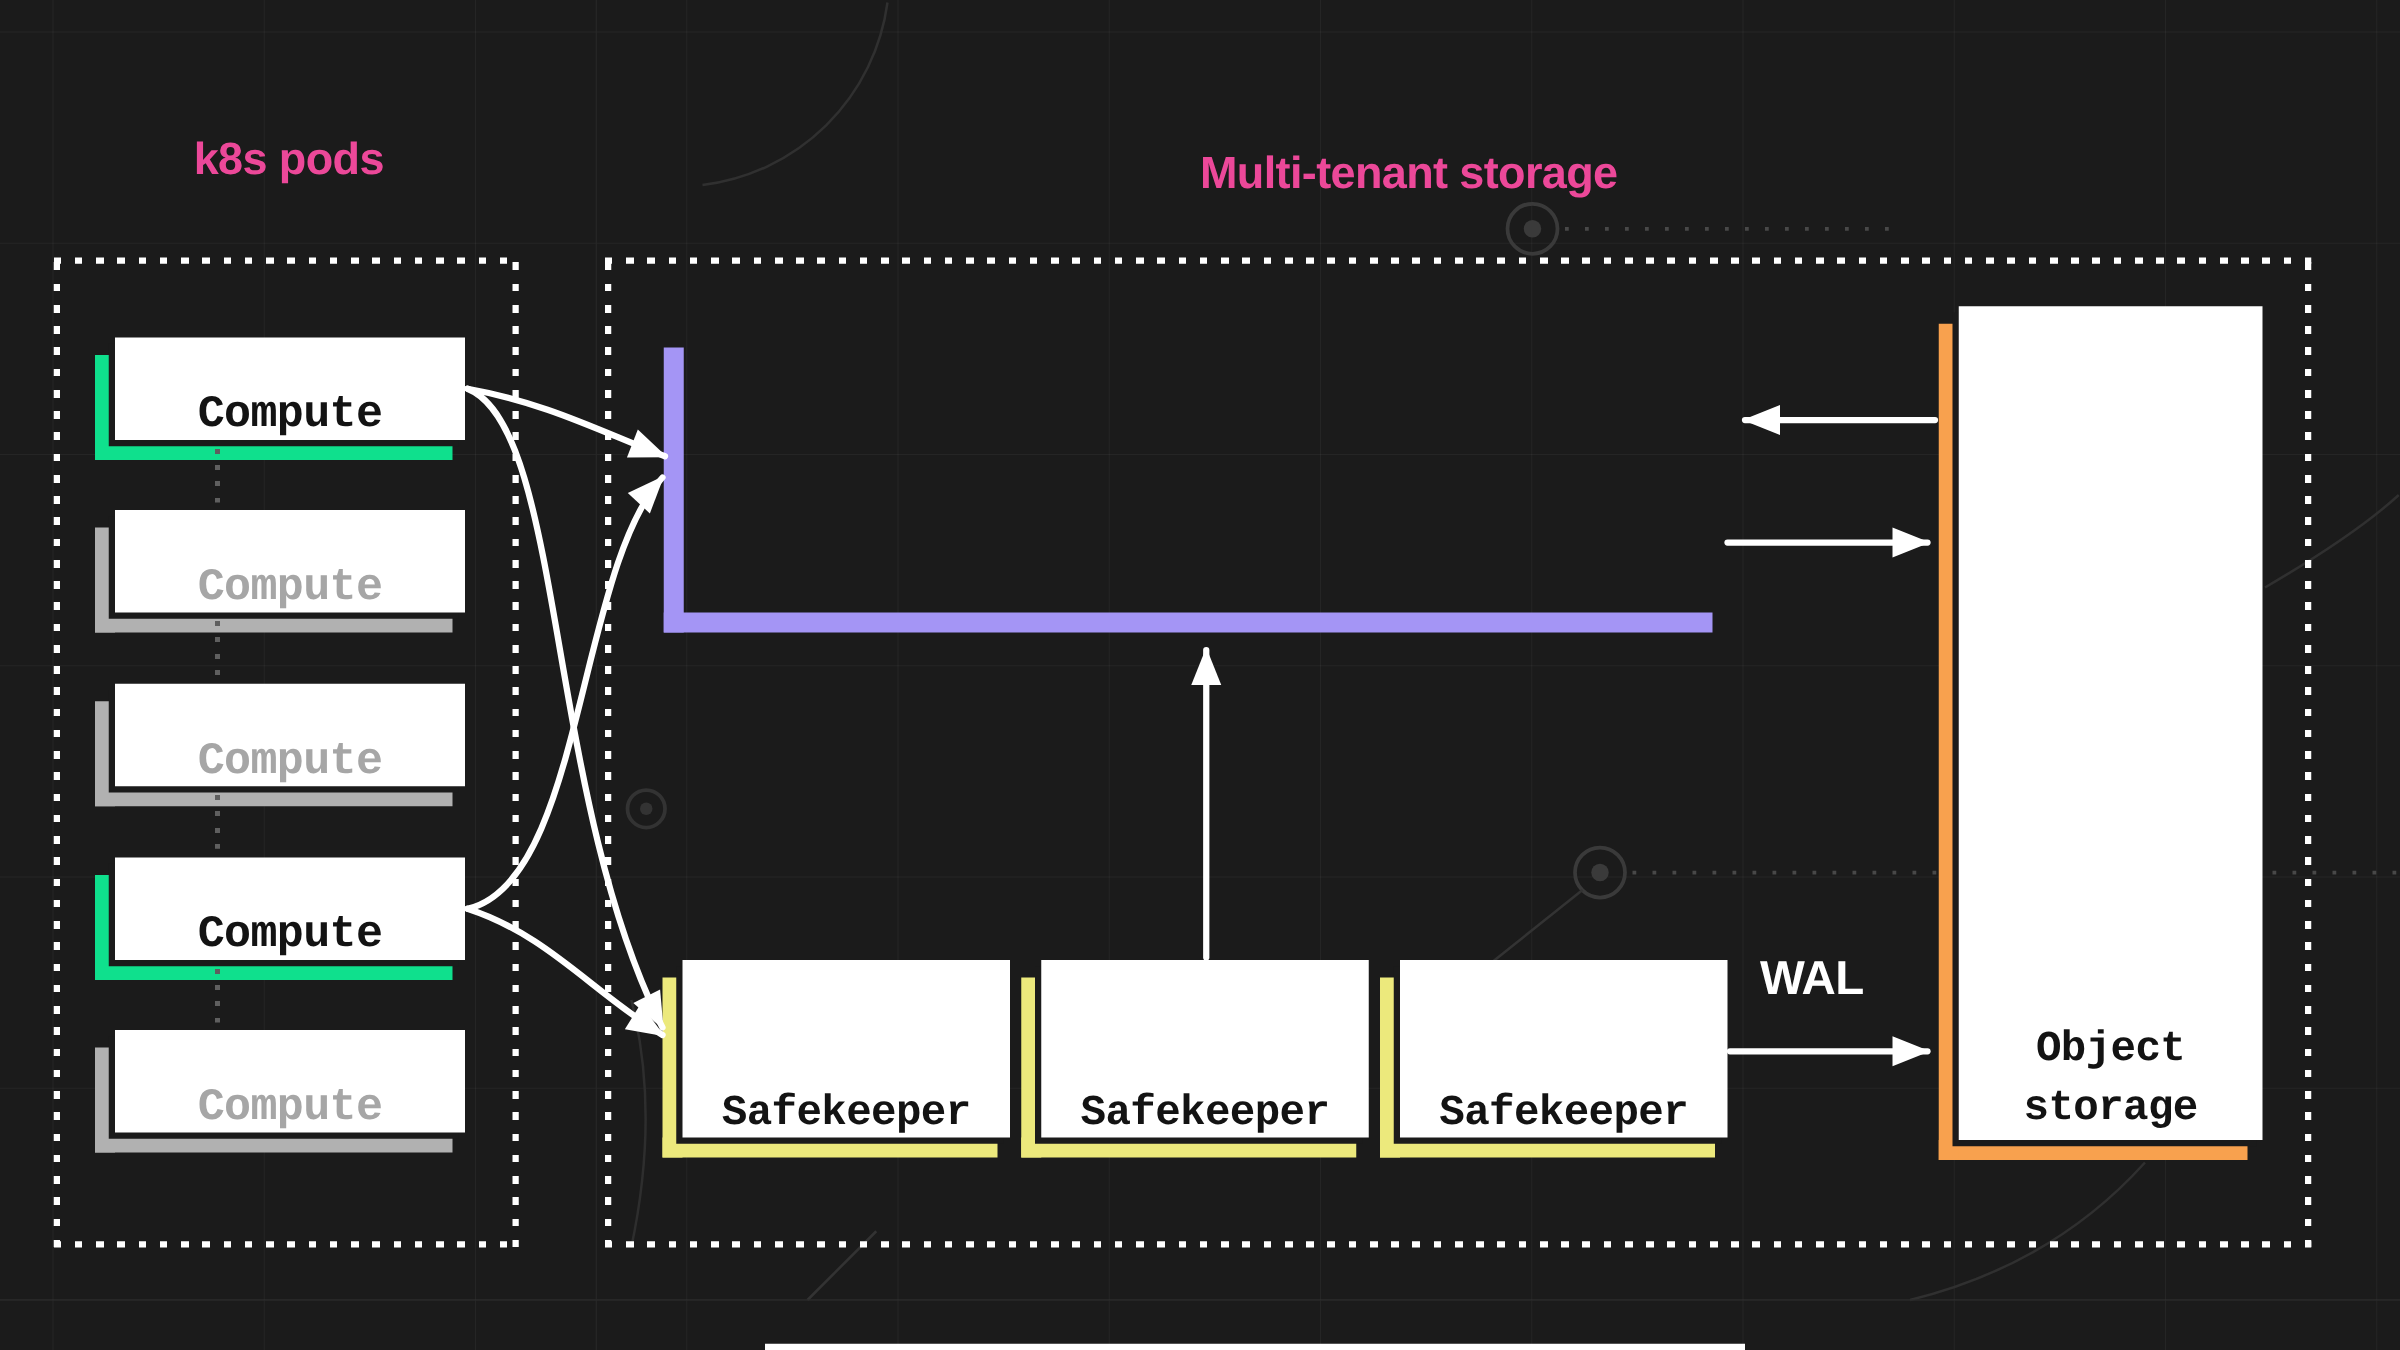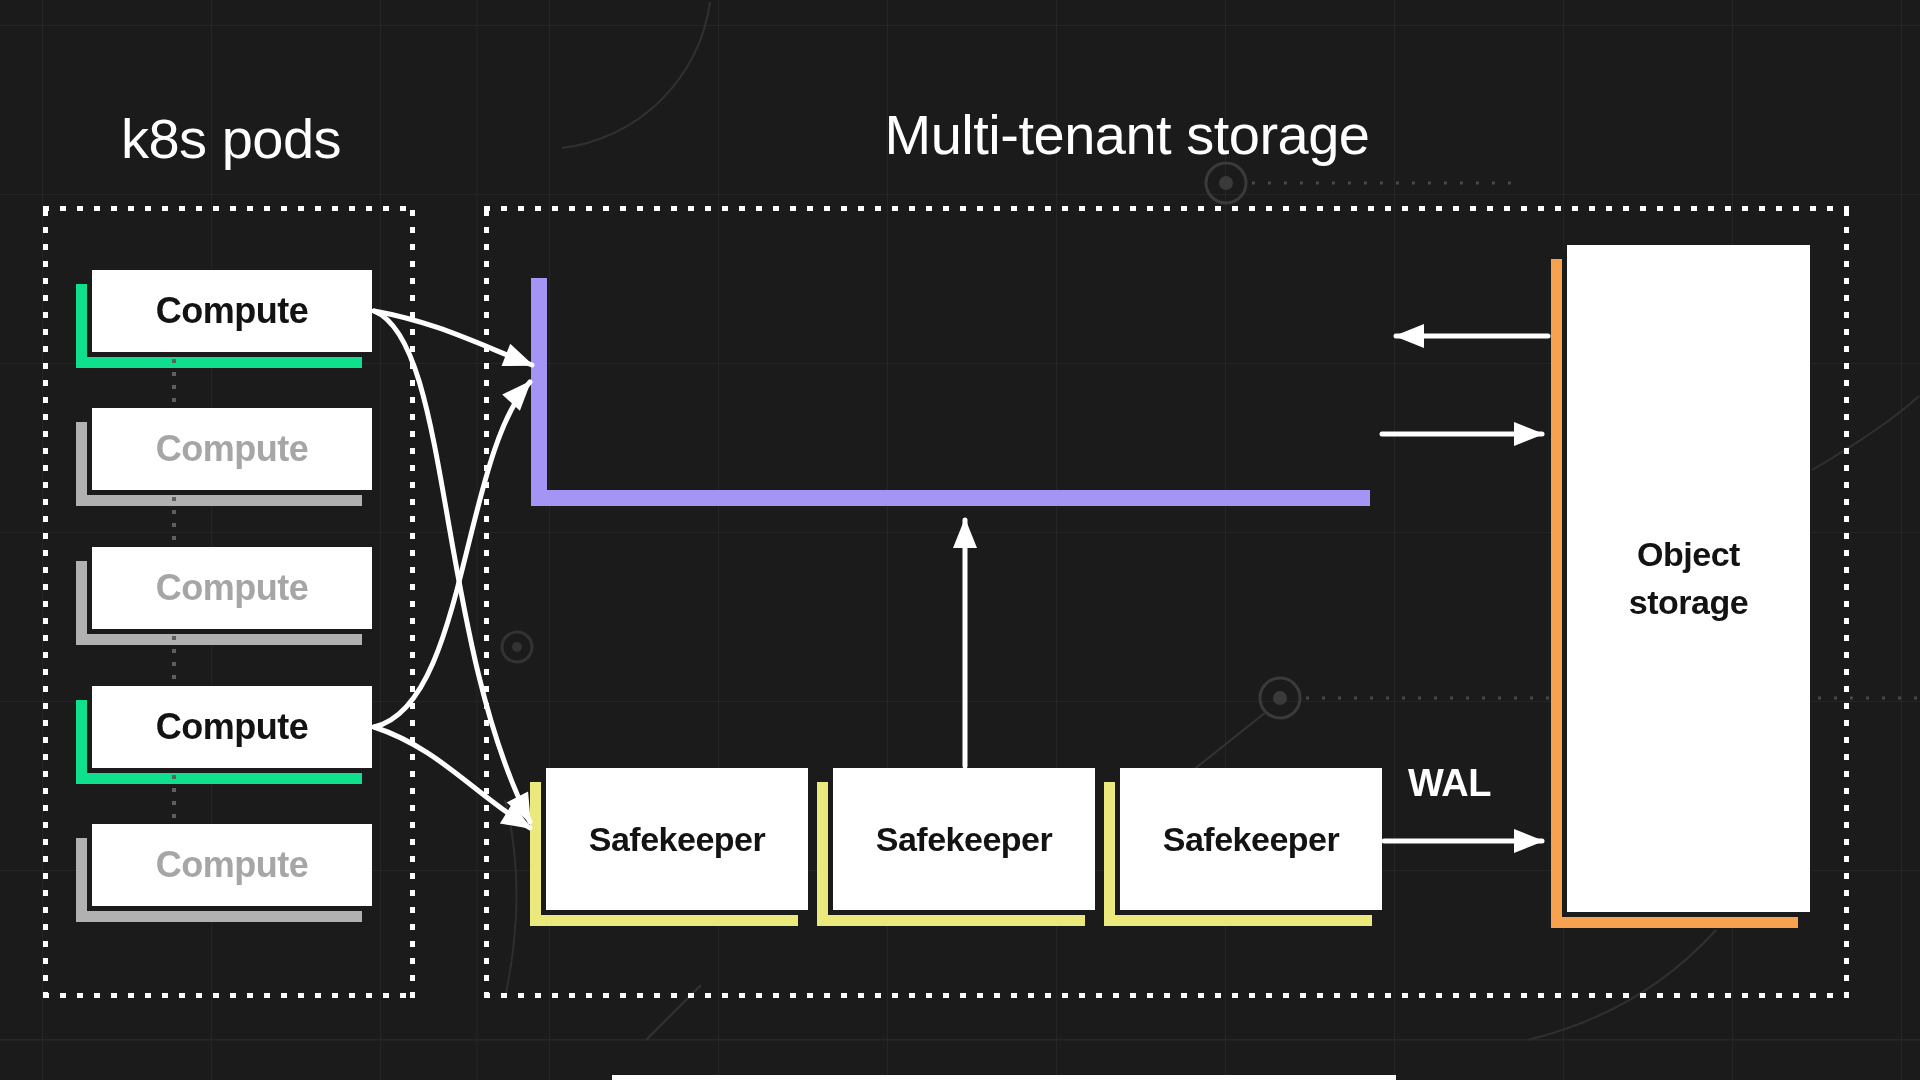--- a/index.html
+++ b/index.html
@@ -34,28 +34,28 @@
       repeating-linear-gradient(90deg,#fff 0 6px,transparent 6px 17px),
       repeating-linear-gradient(90deg,#fff 0 6px,transparent 6px 17px),
       repeating-linear-gradient(0deg,#fff 0 6px,transparent 6px 17px),
       repeating-linear-gradient(0deg,#fff 0 6px,transparent 6px 17px);
     background-size:100% 5px,100% 5px,5px 100%,5px 100%;
     background-position:0 0,0 100%,0 0,100% 0;
     background-repeat:no-repeat;
   }
   .region-title{
     position:absolute;transform:translateX(-50%);
-    color:#ffffff;font-size:56px;font-weight:normal;letter-spacing:-0.5px;white-space:nowrap;
+    color:#ec4899;font-size:36px;font-weight:bold;letter-spacing:-0.5px;white-space:nowrap;
   }
   .accent{position:absolute;background:transparent;}
   .accent.l-shape{border-left:16px solid var(--ac);border-bottom:16px solid var(--ac);}
   .node{
-    position:absolute;background:#fff;display:flex;align-items:center;justify-content:center;
+    position:absolute;background:#fff;display:flex;align-items:flex-end;justify-content:center;
     box-shadow:-5px 5px 0 0 var(--c-background);
-    color:var(--c-ink);font-weight:bold;letter-spacing:-0.5px;
+    color:var(--c-ink);font-weight:bold;letter-spacing:-0.5px;font-family:Liberation Mono, monospace;
   }
   .node.compute{font-size:36px;}
   .node.compute.inactive{color:var(--c-gray_text);}
   .node.pageserver{font-size:36px;}
   .node.safekeeper{font-size:34px;}
   .node.objectstorage{font-size:34px;text-align:center;line-height:1.4;padding:0 24px;box-sizing:border-box;}
   .gap-dots{
     position:absolute;width:4px;
     background-image:repeating-linear-gradient(0deg,#5f5f5f 0 4px,transparent 4px 13px);
   }
@@ -91,21 +91,21 @@
       <line x1="1306" y1="698" x2="1918" y2="698" stroke="#484848" stroke-width="3" stroke-dasharray="3 13"></line>
       <line x1="1266" y1="712" x2="1108" y2="838" stroke="#333333" stroke-width="2"></line>
     </g>
     <g>
       <circle cx="517" cy="647" r="15" stroke="#333333" stroke-width="3" fill="none"></circle>
       <circle cx="517" cy="647" r="5" fill="#333333"></circle>
     </g>
   </svg>
 
   <div class="region-title" style="left:231px;top:106px;">k8s pods</div>
-  <div class="region-title" style="left:1127px;top:102px;">Multi-tenant storage</div>
+  <div class="region-title" style="left:1127px;top:117px;">Multi-tenant storage</div>
 
   <div class="dotted-region" style="left:43px;top:206px;width:372px;height:792px;"></div>
   <div class="dotted-region" style="left:484px;top:206px;width:1365px;height:792px;"></div>
 
   <div class="accent l-shape" style="--ac:var(--c-green);left:76px;top:284px;width:270px;height:68px;"></div>
   <div class="node compute" style="left:92px;top:270px;width:280px;height:82px;">
     <span>Compute</span>
   </div>
 
   <div class="accent l-shape" style="--ac:var(--c-gray_accent);left:76px;top:422px;width:270px;height:68px;"></div>

